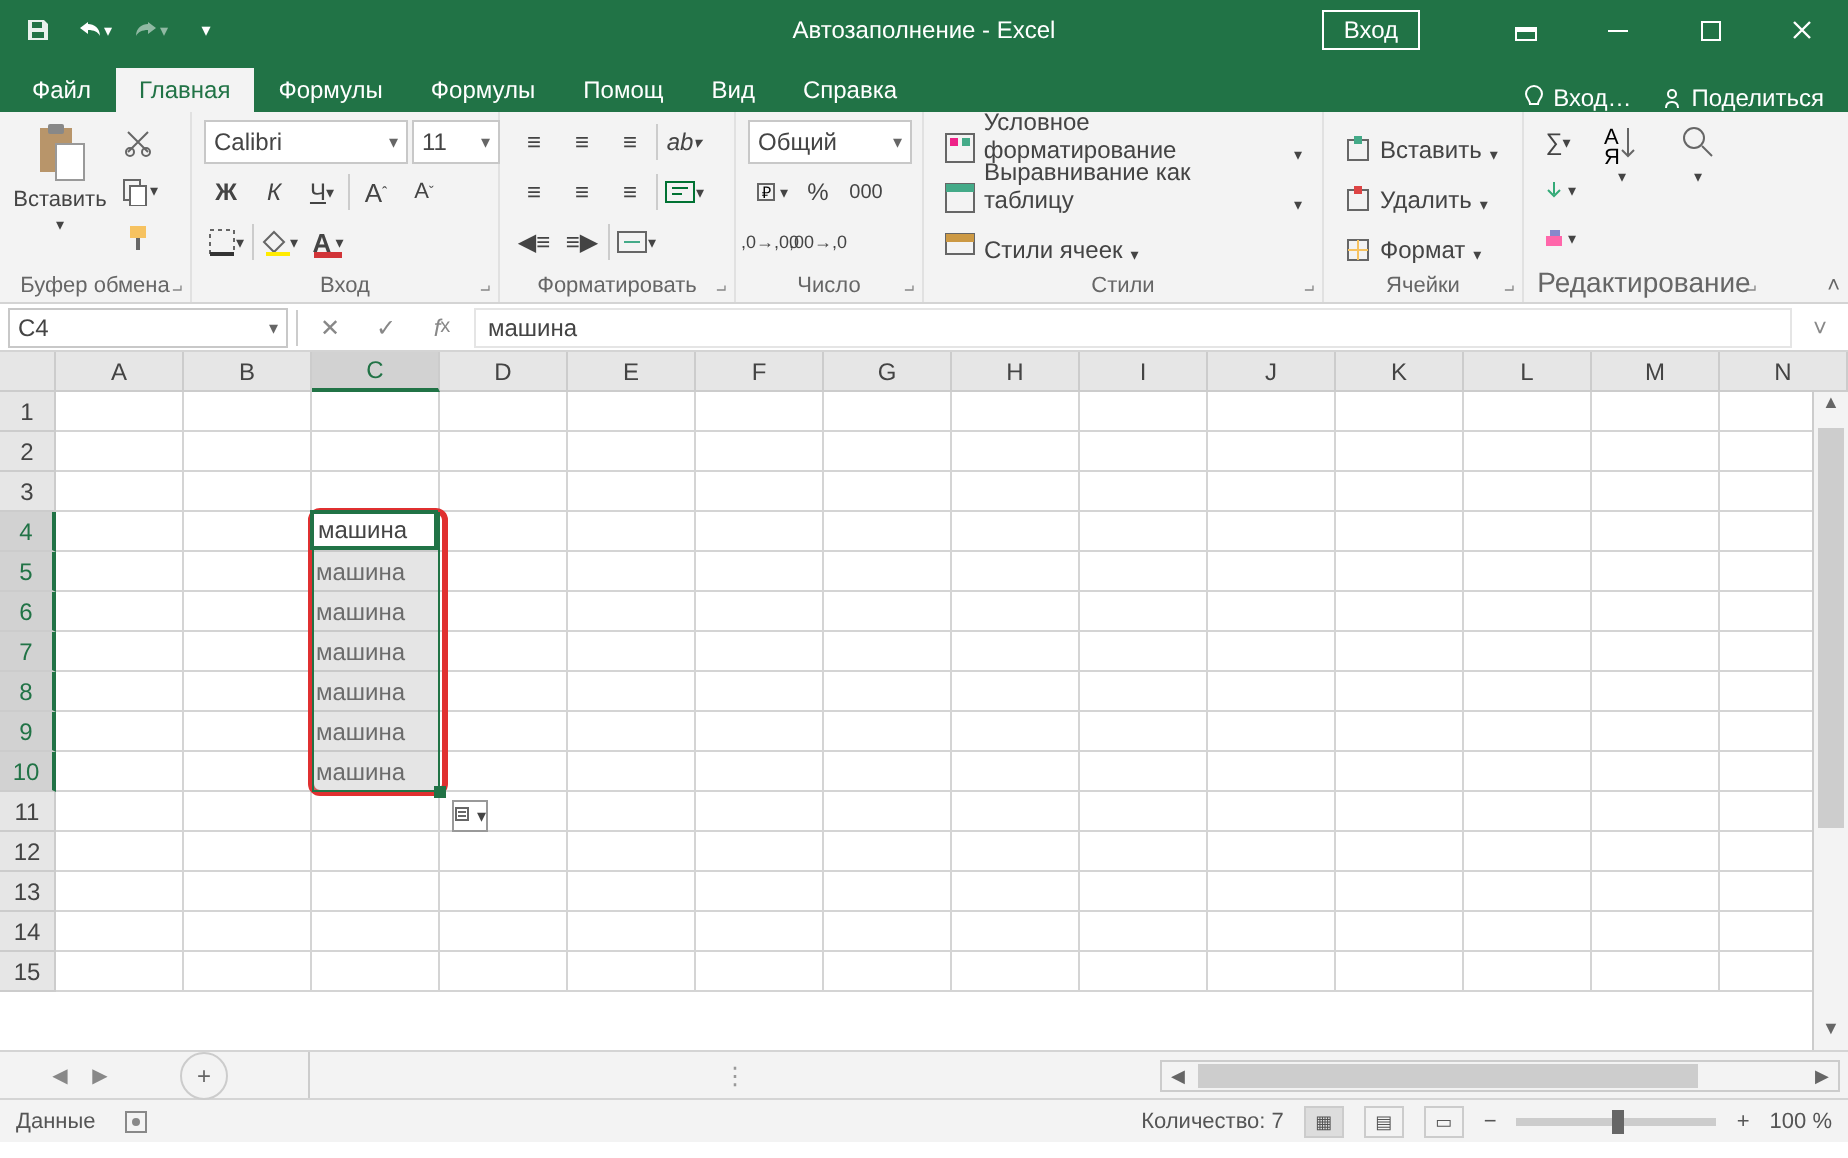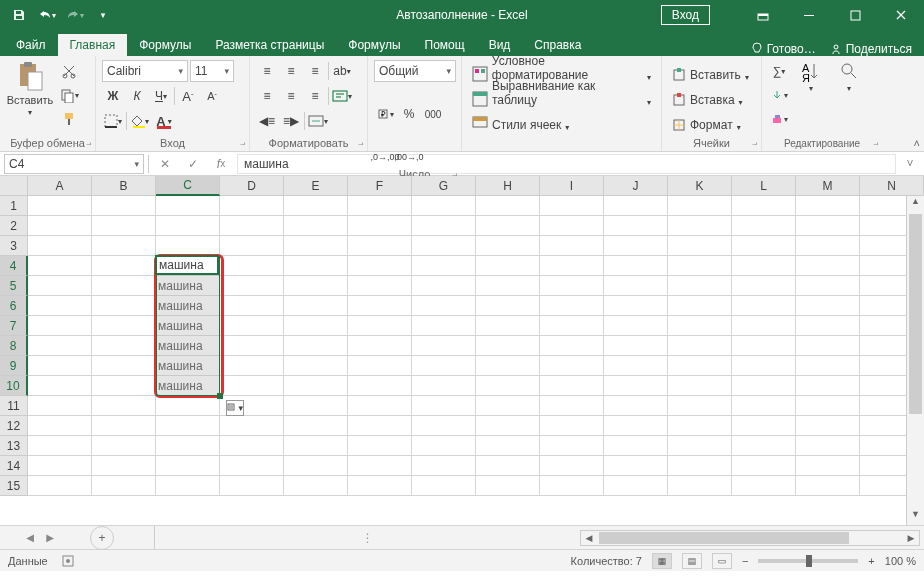--- a/index.html
+++ b/index.html
@@ -119,31 +119,30 @@
           <path d="M2 2l8 8M10 2l-8 8" stroke="#fff" stroke-width="1.2"></path>
         </svg>
       </div>
   </div>
 </div>
 
 <div class="tabs">
   <div class="tab" style="color:#fff">Файл</div>
   <div class="tab active">Главная</div>
   <div class="tab">Формулы</div>
-  <div class="tab">Разметка страницы</div>
   <div class="tab">Формулы</div>
   <div class="tab">Помощ</div>
   <div class="tab">Вид</div>
   <div class="tab">Справка</div>
   <div class="tab-right">
     <span>
         <svg width="12" height="14">
           <path d="M6 1a4 4 0 0 1 4 4c0 2-2 3-2 5H4c0-2-2-3-2-5a4 4 0 0 1 4-4z" fill="none" stroke="#fff"></path>
         </svg>
-        <span>Готово…</span>
+        <span>Вход…</span>
       </span>
     <span>
         <svg width="12" height="12">
           <circle cx="6" cy="4" r="2" fill="none" stroke="#fff"></circle>
           <path d="M3 11c0-2 1-3 3-3s3 1 3 3" fill="none" stroke="#fff"></path>
         </svg>
         <span>Поделиться</span>
       </span>
   </div>
 </div>
@@ -182,21 +181,21 @@
             </svg>
           </div>
       </div>
     </div>
     <div class="group-label">Буфер обмена</div>
   </div>
 
   <div class="group" style="width:154px">
     <div class="group-body col" style="gap:3px">
       <div class="row">
-        <div class="combo" style="width:86px">
+        <div class="combo" style="width:102px">
             <span>Calibri</span>
             <span class="arr">▾</span>
           </div>
         <div class="combo" style="width:44px">
             <span>11</span>
             <span class="arr">▾</span>
           </div>
       </div>
       <div class="row">
         <div class="sm-btn">
@@ -241,21 +240,21 @@
     <div class="group-label">Вход</div>
   </div>
 
   <div class="group" style="width:118px">
     <div class="group-body col" style="gap:3px">
       <div class="row">
         <div class="sm-btn">≡</div>
         <div class="sm-btn">≡</div>
         <div class="sm-btn">≡</div>
         <div style="width:1px;height:18px;background:#ccc"></div>
-        <div class="sm-btn" style="">ab<span style="font-size:8px">▾</span></div>
+        <div class="sm-btn" style="font-style:italic">ab<span style="font-size:8px">▾</span></div>
       </div>
       <div class="row">
         <div class="sm-btn">≡</div>
         <div class="sm-btn">≡</div>
         <div class="sm-btn">≡</div>
         <div style="width:1px;height:18px;background:#ccc"></div>
         <div class="sm-btn">
             <svg width="16" height="14">
               <rect x="1" y="2" width="14" height="10" fill="none" stroke="#007233"></rect>
               <path d="M4 5h8M4 8h5" stroke="#007233"></path>
@@ -273,21 +272,21 @@
               <path d="M4 6h8" stroke="#4a8"></path>
             </svg>
             <span style="font-size:8px">▾</span>
           </div>
       </div>
     </div>
     <div class="group-label">Форматировать</div>
   </div>
 
   <div class="group" style="width:94px">
-    <div class="group-body col" style="gap:21px">
+    <div class="group-body col" style="gap:3px">
       <div class="combo" style="width:82px">
           <span>Общий</span>
           <span class="arr">▾</span>
         </div>
       <div class="row">
         <div class="sm-btn">
             <svg width="14" height="14">
               <rect x="3" y="3" width="8" height="8" fill="none" stroke="#666"></rect>
               <text x="5" y="10" font-size="8">₽</text>
             </svg>
@@ -325,38 +324,39 @@
         </div>
       <div class="btn-drop">
           <svg width="16" height="16">
             <rect x="1" y="1" width="14" height="10" fill="none" stroke="#666"></rect>
             <rect x="1" y="1" width="14" height="4" fill="#c94"></rect>
           </svg>
           <span>Стили ячеек</span>
           <span style="font-size:8px">▾</span>
         </div>
     </div>
+    <div class="group-label">Стили</div>
   </div>
 
   <div class="group" style="width:100px">
     <div class="group-body col" style="gap:3px">
       <div class="btn-drop">
           <svg width="14" height="14">
             <rect x="2" y="2" width="10" height="10" fill="none" stroke="#666"></rect>
             <rect x="5" y="0" width="4" height="4" fill="#4a8"></rect>
           </svg>
           <span>Вставить</span>
           <span style="font-size:8px">▾</span>
         </div>
       <div class="btn-drop">
           <svg width="14" height="14">
             <rect x="2" y="2" width="10" height="10" fill="none" stroke="#666"></rect>
             <rect x="5" y="0" width="4" height="4" fill="#d44"></rect>
           </svg>
-          <span>Вставка</span>
+          <span>Удалить</span>
           <span style="font-size:8px">▾</span>
         </div>
       <div class="btn-drop">
           <svg width="14" height="14">
             <rect x="2" y="2" width="10" height="10" fill="none" stroke="#666"></rect>
             <path d="M2 7h10M7 2v10" stroke="#f6c260"></path>
           </svg>
           <span>Формат</span>
           <span style="font-size:8px">▾</span>
         </div>
@@ -391,21 +391,21 @@
         <span style="font-size:8px">▾</span>
       </div>
       <div class="col" style="align-items:center;width:34px">
         <svg width="22" height="22">
             <circle cx="9" cy="9" r="5" fill="none" stroke="#666"></circle>
             <path d="M13 13l5 5" stroke="#666"></path>
           </svg>
         <span style="font-size:8px">▾</span>
       </div>
     </div>
-    <div class="group-label" style="font-size:10px">Редактирование</div>
+    <div class="group-label" style="font-size:14px">Редактирование</div>
   </div>
   <div class="collapse">˄</div>
 </div>
 
 <div class="formula-bar">
   <div class="name-box">
       <span>C4</span>
       <span class="arr">▾</span>
     </div>
   <div style="width:1px;height:18px;background:#ccc"></div>

